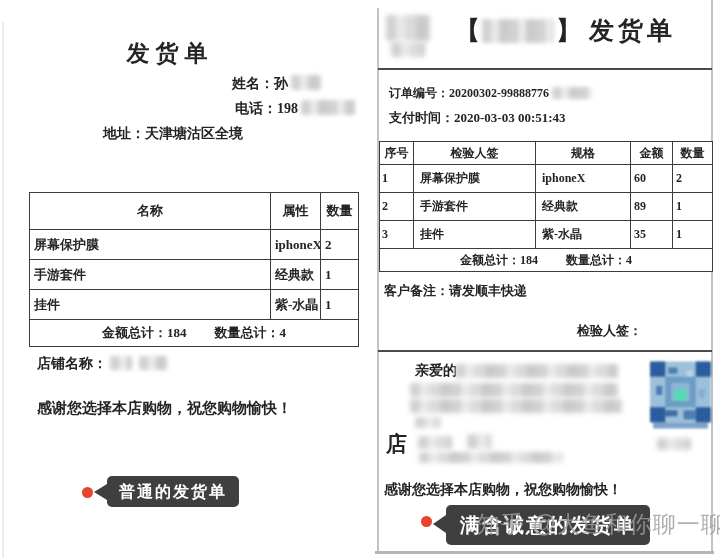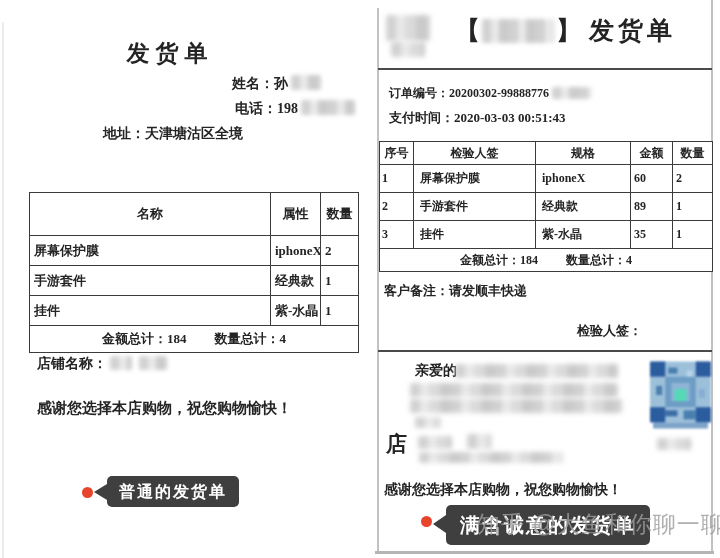--- a/index.html
+++ b/index.html
@@ -59,21 +59,21 @@
       <span>地址：</span><span>天津塘沽区全境</span>
     </div>
 
     <table class="sheet-table" style="left:29px;top:192px;width:329px;font-size:13px;">
       <colgroup>
           <col style="width:241px">
           <col style="width:50px">
           <col style="width:38px">
         </colgroup>
       <tbody>
-          <tr style="height:43px;">
+          <tr style="height:37px;">
         <th>名称</th>
         <th>属性</th>
         <th>数量</th>
       </tr>
       <tr style="height:30px;">
         <td>屏幕保护膜</td>
         <td>iphoneX</td>
         <td>2</td>
       </tr>
       <tr style="height:30px;">

